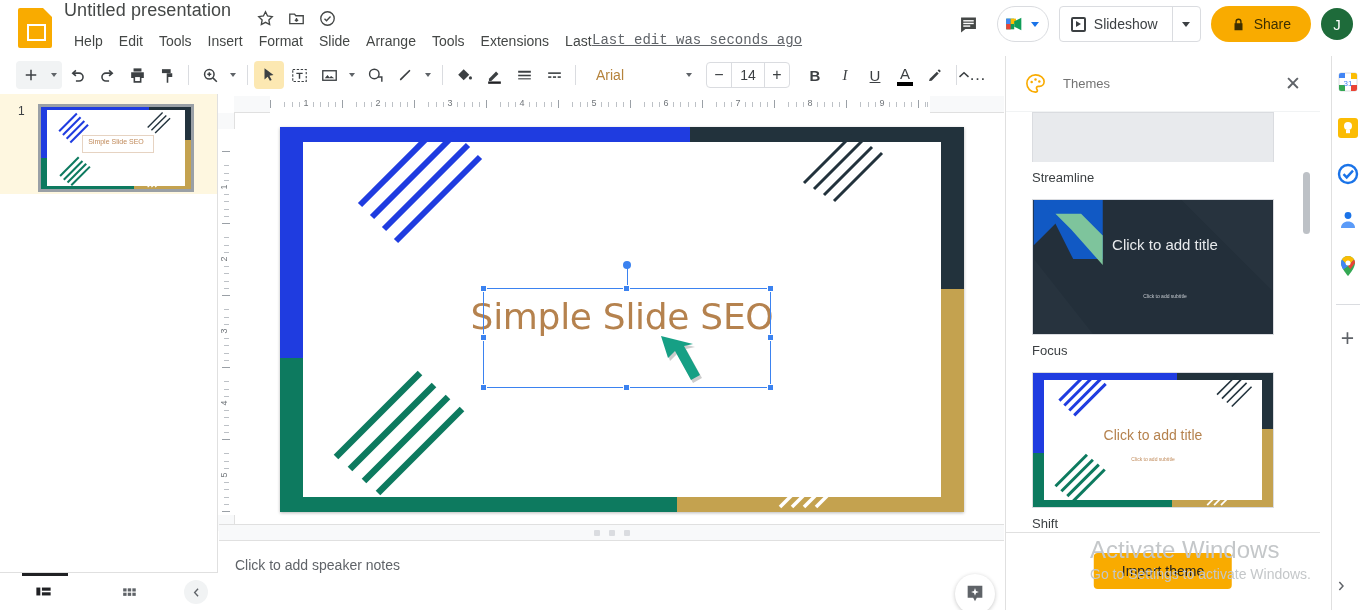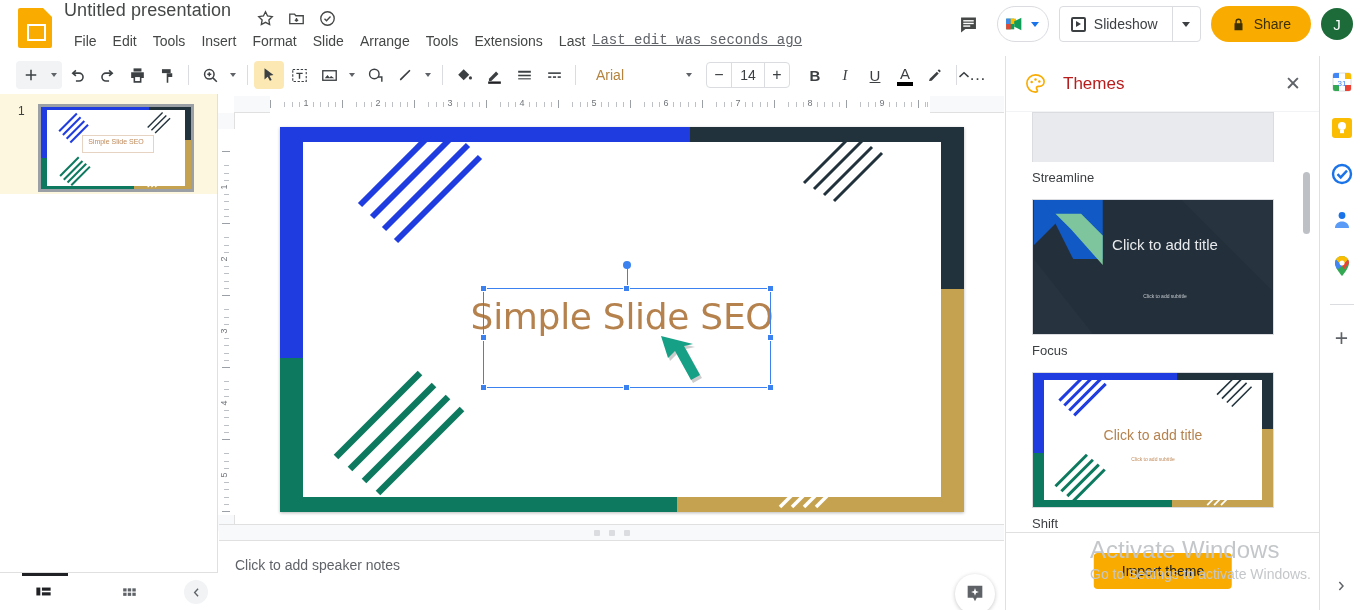--- a/index.html
+++ b/index.html
@@ -190,21 +190,21 @@
   .vmode { position: relative; width: 86px; height: 38px; display: flex; align-items: center; justify-content: center; cursor: pointer; }
   .vmode.active::before { content: ""; position: absolute; left: 22px; top: 0; width: 46px; height: 3px; background: #202124; }
   .collapse-left {
     position: absolute; right: 10px; top: 7px; width: 24px; height: 24px; border-radius: 50%;
     background: #f1f3f4; display: flex; align-items: center; justify-content: center; cursor: pointer;
   }
 
   
   .themes-panel { position: absolute; left: 1005px; top: 56px; width: 314px; height: 554px; background: #fff; border-left: 1px solid #e0e0e0; }
   .tp-header { position: absolute; left: 0; top: 0; width: 314px; height: 56px; display: flex; align-items: center; padding: 0 12px 0 18px; border-bottom: 1px solid #f1f3f4; }
-  .tp-title { font-size: 17px; color: #b91c1c; margin-left: 16px; flex: 1; }
+  .tp-title { font-size: 13px; color: #737373; margin-left: 16px; flex: 1; }
   .tp-close { width: 30px; height: 30px; display: flex; align-items: center; justify-content: center; border-radius: 50%; cursor: pointer; color: #5f6368; font-size: 19px; }
   .tp-body { position: absolute; left: 0; top: 56px; width: 314px; height: 440px; overflow: hidden; padding: 0 26px; }
   .theme-item { margin-bottom: 6px; }
   .theme-thumb { width: 242px; height: 136px; border: 1px solid #dadce0; background: #e8eaed; cursor: pointer; }
   .theme-thumb.partial { height: 50px; border-bottom: none; }
   .theme-name { font-size: 13px; color: #3c4043; margin: 8px 0 14px 0; }
   .tp-scrollbar { position: absolute; right: 9px; top: 116px; width: 7px; height: 62px; background: #bdc1c6; border-radius: 4px; cursor: pointer; }
   .tp-footer { position: absolute; left: 0; bottom: 0; width: 314px; height: 78px; border-top: 1px solid #e0e0e0; background: #fff; }
   .import-btn {
     position: absolute; left: 50%; transform: translateX(-50%); top: 20px;
@@ -213,21 +213,21 @@
   }
 
   
   .focusdesign { position: relative; width: 100%; height: 100%; background: #232f3a; overflow: hidden; }
   .fd-title { position: absolute; left: 55%; top: 33%; transform: translate(-50%,-50%); font-size: 15px; color: #e8eaed; white-space: nowrap; }
   .fd-sub { position: absolute; left: 55%; top: 72%; transform: translate(-50%,-50%); font-size: 5px; color: #c7ccd1; white-space: nowrap; }
   .sd-title-t { position: absolute; left: 0; right: 0; top: 40%; text-align: center; font-size: 14px; color: #b5824e; }
   .sd-sub-t { position: absolute; left: 0; right: 0; top: 62%; text-align: center; font-size: 5px; color: #c08a5a; }
 
   
-  .rail { position: absolute; right: 0; top: 56px; width: 44px; height: 554px; background: #fff; border-left: 1px solid #e0e0e0; display: flex; flex-direction: column; align-items: center; padding-top: 14px; gap: 22px; }
+  .rail { position: absolute; right: 0; top: 56px; width: 32px; height: 554px; background: #fff; border-left: 1px solid #e0e0e0; display: flex; flex-direction: column; align-items: center; padding-top: 14px; gap: 22px; }
   .rail-icon { width: 24px; height: 24px; cursor: pointer; }
   .rail-div { width: 24px; height: 1px; background: #dadce0; margin-top: 4px; }
   .rail-plus { font-size: 23px; color: #5f6368; cursor: pointer; line-height: 1; }
   .rail-bottom { position: absolute; right: 10px; bottom: 12px; width: 24px; height: 24px; display: flex; align-items: center; justify-content: center; cursor: pointer; color: #5f6368; }
 
   
   .watermark { position: absolute; right: 52px; bottom: 28px; text-align: left; pointer-events: none; }
   .wm1 { font-size: 24px; color: #c4c7c9; }
   .wm2 { font-size: 14px; color: #c4c7c9; margin-top: 2px; }
 </style>
@@ -254,21 +254,21 @@
       </div>
       <div class="ticon">
         <svg viewBox="0 0 24 24" width="19" height="19" fill="none" stroke="#444746" stroke-width="1.7">
           <circle cx="12" cy="12" r="8.5"></circle>
             <path d="M8.2 12.2l2.6 2.6 5-5.4"></path>
         </svg>
       </div>
     </div>
 
     <div class="menubar">
-      <div class="menu-item">File</div>
+      <div class="menu-item">Help</div>
       <div class="menu-item">Edit</div>
       <div class="menu-item">Tools</div>
       <div class="menu-item">Insert</div>
       <div class="menu-item">Format</div>
       <div class="menu-item">Slide</div>
       <div class="menu-item">Arrange</div>
       <div class="menu-item">Tools</div>
       <div class="menu-item">Extensions</div>
       <div class="menu-item">Last</div>
     </div>

